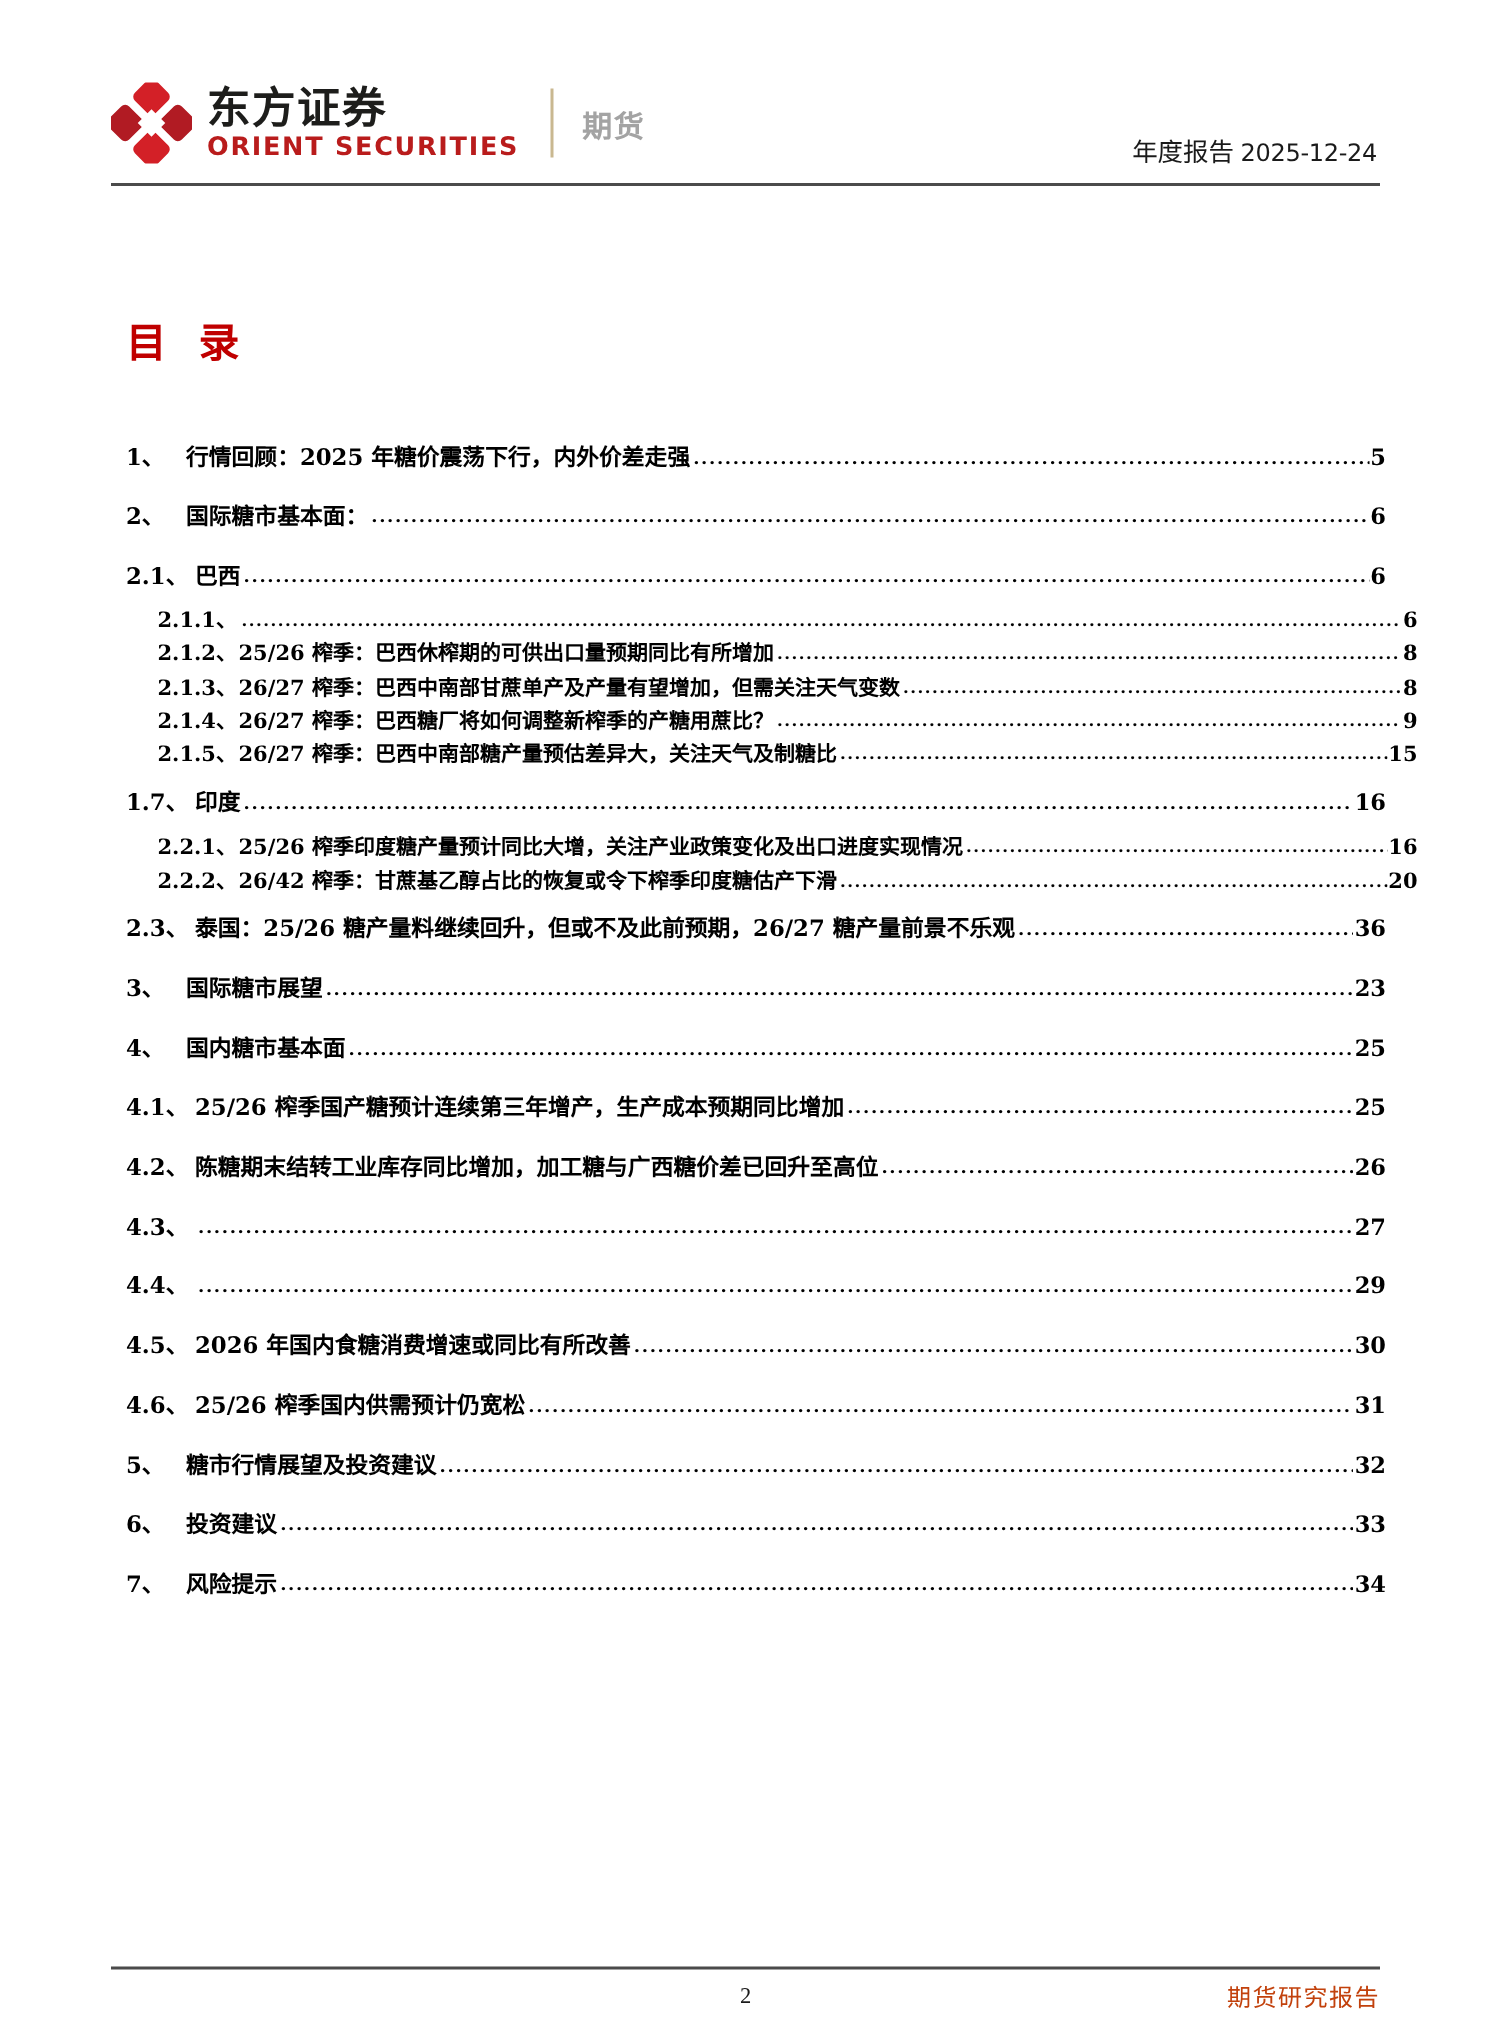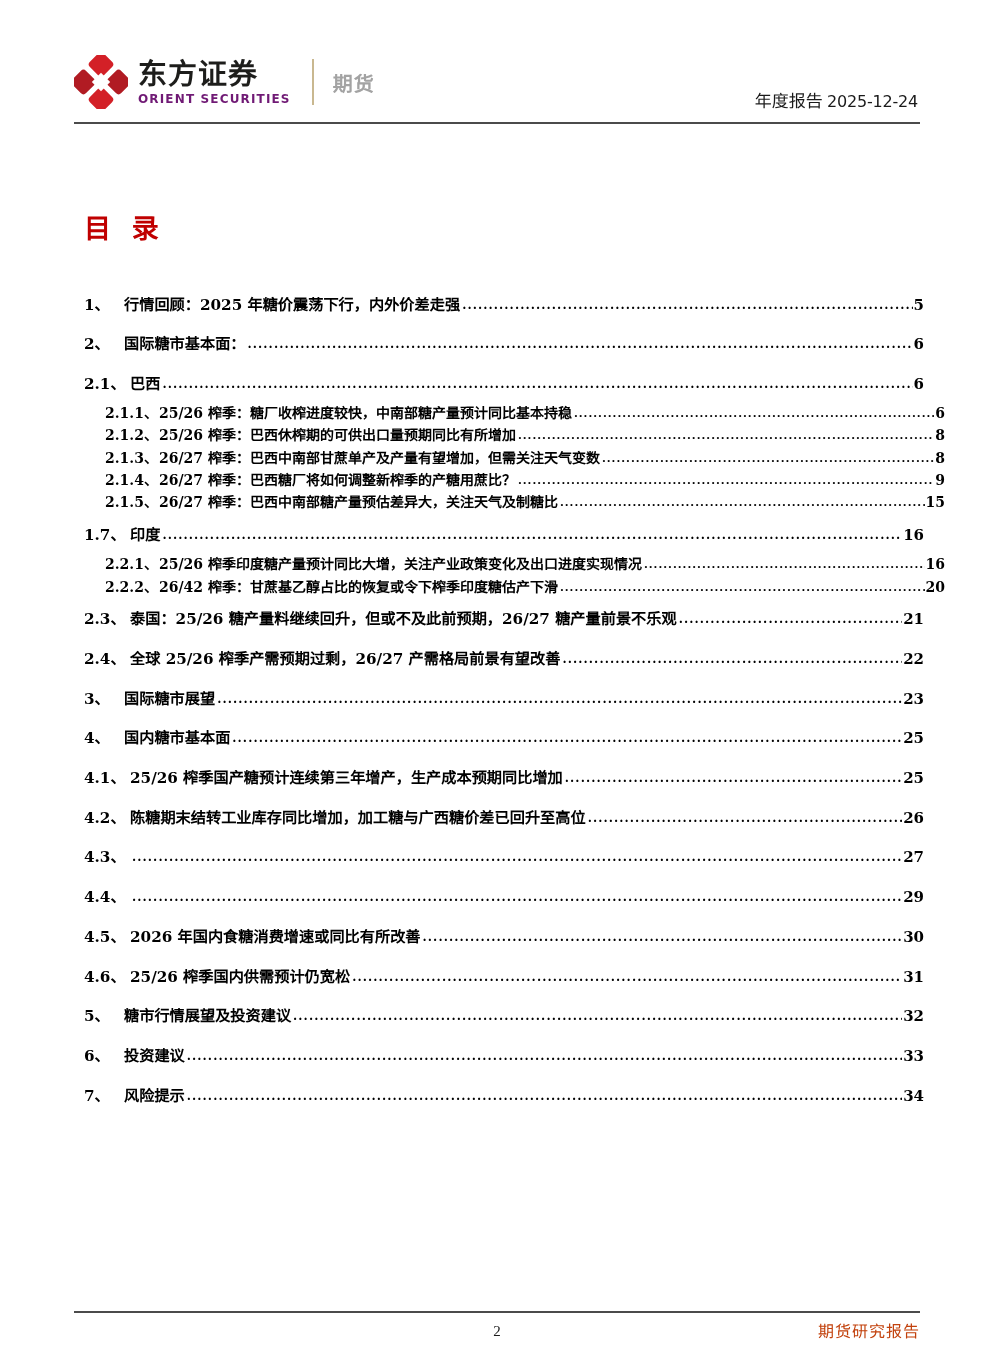--- a/index.html
+++ b/index.html
@@ -60,24 +60,24 @@
   .brand-cn {
     font-family: "DejaVu Sans", "Liberation Sans", sans-serif;
     font-size: 29px;
     font-weight: 700;
     letter-spacing: 1px;
     color: #1d1d1b;
     line-height: 1.05;
   }
   .brand-en {
     font-family: "DejaVu Sans", "Liberation Sans", sans-serif;
-    font-size: 12px;
+    font-size: 17px;
     font-weight: 700;
     letter-spacing: 1.15px;
-    color: #701a75;
+    color: #b91c1c;
     margin-top: 3px;
     text-align: right;
   }
   .brand-divider {
     width: 2px;
     height: 46px;
     background: #c9b890;
     margin: 0 19px 0 21px;
   }
   .brand-sub {
@@ -107,21 +107,21 @@
     top: 122px;
     height: 2px;
     background: #4b4b4b;
   }
 
   
   .toc-title {
     position: absolute;
     left: 84px;
     top: 207px;
-    font-family: Liberation Serif, serif;
+    font-family: Liberation Sans, sans-serif;
     font-size: 27px;
     font-weight: 700;
     color: #c00000;
     letter-spacing: 7px;
   }
 
   
   .toc {
     position: absolute;
     left: 84px;
@@ -287,21 +287,20 @@
         <span class="toc-page">6</span>
       </div>
       <div class="toc-entry lvl2 grp-gap-top">
         <span class="toc-num">2.1、</span>
         <span class="toc-text">巴西</span>
         <span class="toc-leader"></span>
         <span class="toc-page">6</span>
       </div>
       <div class="toc-entry lvl3">
         <span class="toc-num">2.1.1、</span>
-        <span class="toc-text">25/26 榨季：糖厂收榨进度较快，中南部糖产量预计同比基本持稳</span>
         <span class="toc-leader"></span>
         <span class="toc-page">6</span>
       </div>
       <div class="toc-entry lvl3">
         <span class="toc-num">2.1.2、</span>
         <span class="toc-text">25/26 榨季：巴西休榨期的可供出口量预期同比有所增加</span>
         <span class="toc-leader"></span>
         <span class="toc-page">8</span>
       </div>
       <div class="toc-entry lvl3">
@@ -337,27 +336,21 @@
       <div class="toc-entry lvl3">
         <span class="toc-num">2.2.2、</span>
         <span class="toc-text">26/42 榨季：甘蔗基乙醇占比的恢复或令下榨季印度糖估产下滑</span>
         <span class="toc-leader"></span>
         <span class="toc-page">20</span>
       </div>
       <div class="toc-entry lvl2 grp-gap-top">
         <span class="toc-num">2.3、</span>
         <span class="toc-text">泰国：25/26 糖产量料继续回升，但或不及此前预期，26/27 糖产量前景不乐观</span>
         <span class="toc-leader"></span>
-        <span class="toc-page">21</span>
-      </div>
-      <div class="toc-entry lvl2 grp-gap-top">
-        <span class="toc-num">2.4、</span>
-        <span class="toc-text">全球 25/26 榨季产需预期过剩，26/27 产需格局前景有望改善</span>
-        <span class="toc-leader"></span>
-        <span class="toc-page">22</span>
+        <span class="toc-page">36</span>
       </div>
       <div class="toc-entry lvl1 grp-gap-top">
         <span class="toc-num">3、</span>
         <span class="toc-text">国际糖市展望</span>
         <span class="toc-leader"></span>
         <span class="toc-page">23</span>
       </div>
       <div class="toc-entry lvl1 grp-gap-top">
         <span class="toc-num">4、</span>
         <span class="toc-text">国内糖市基本面</span>

